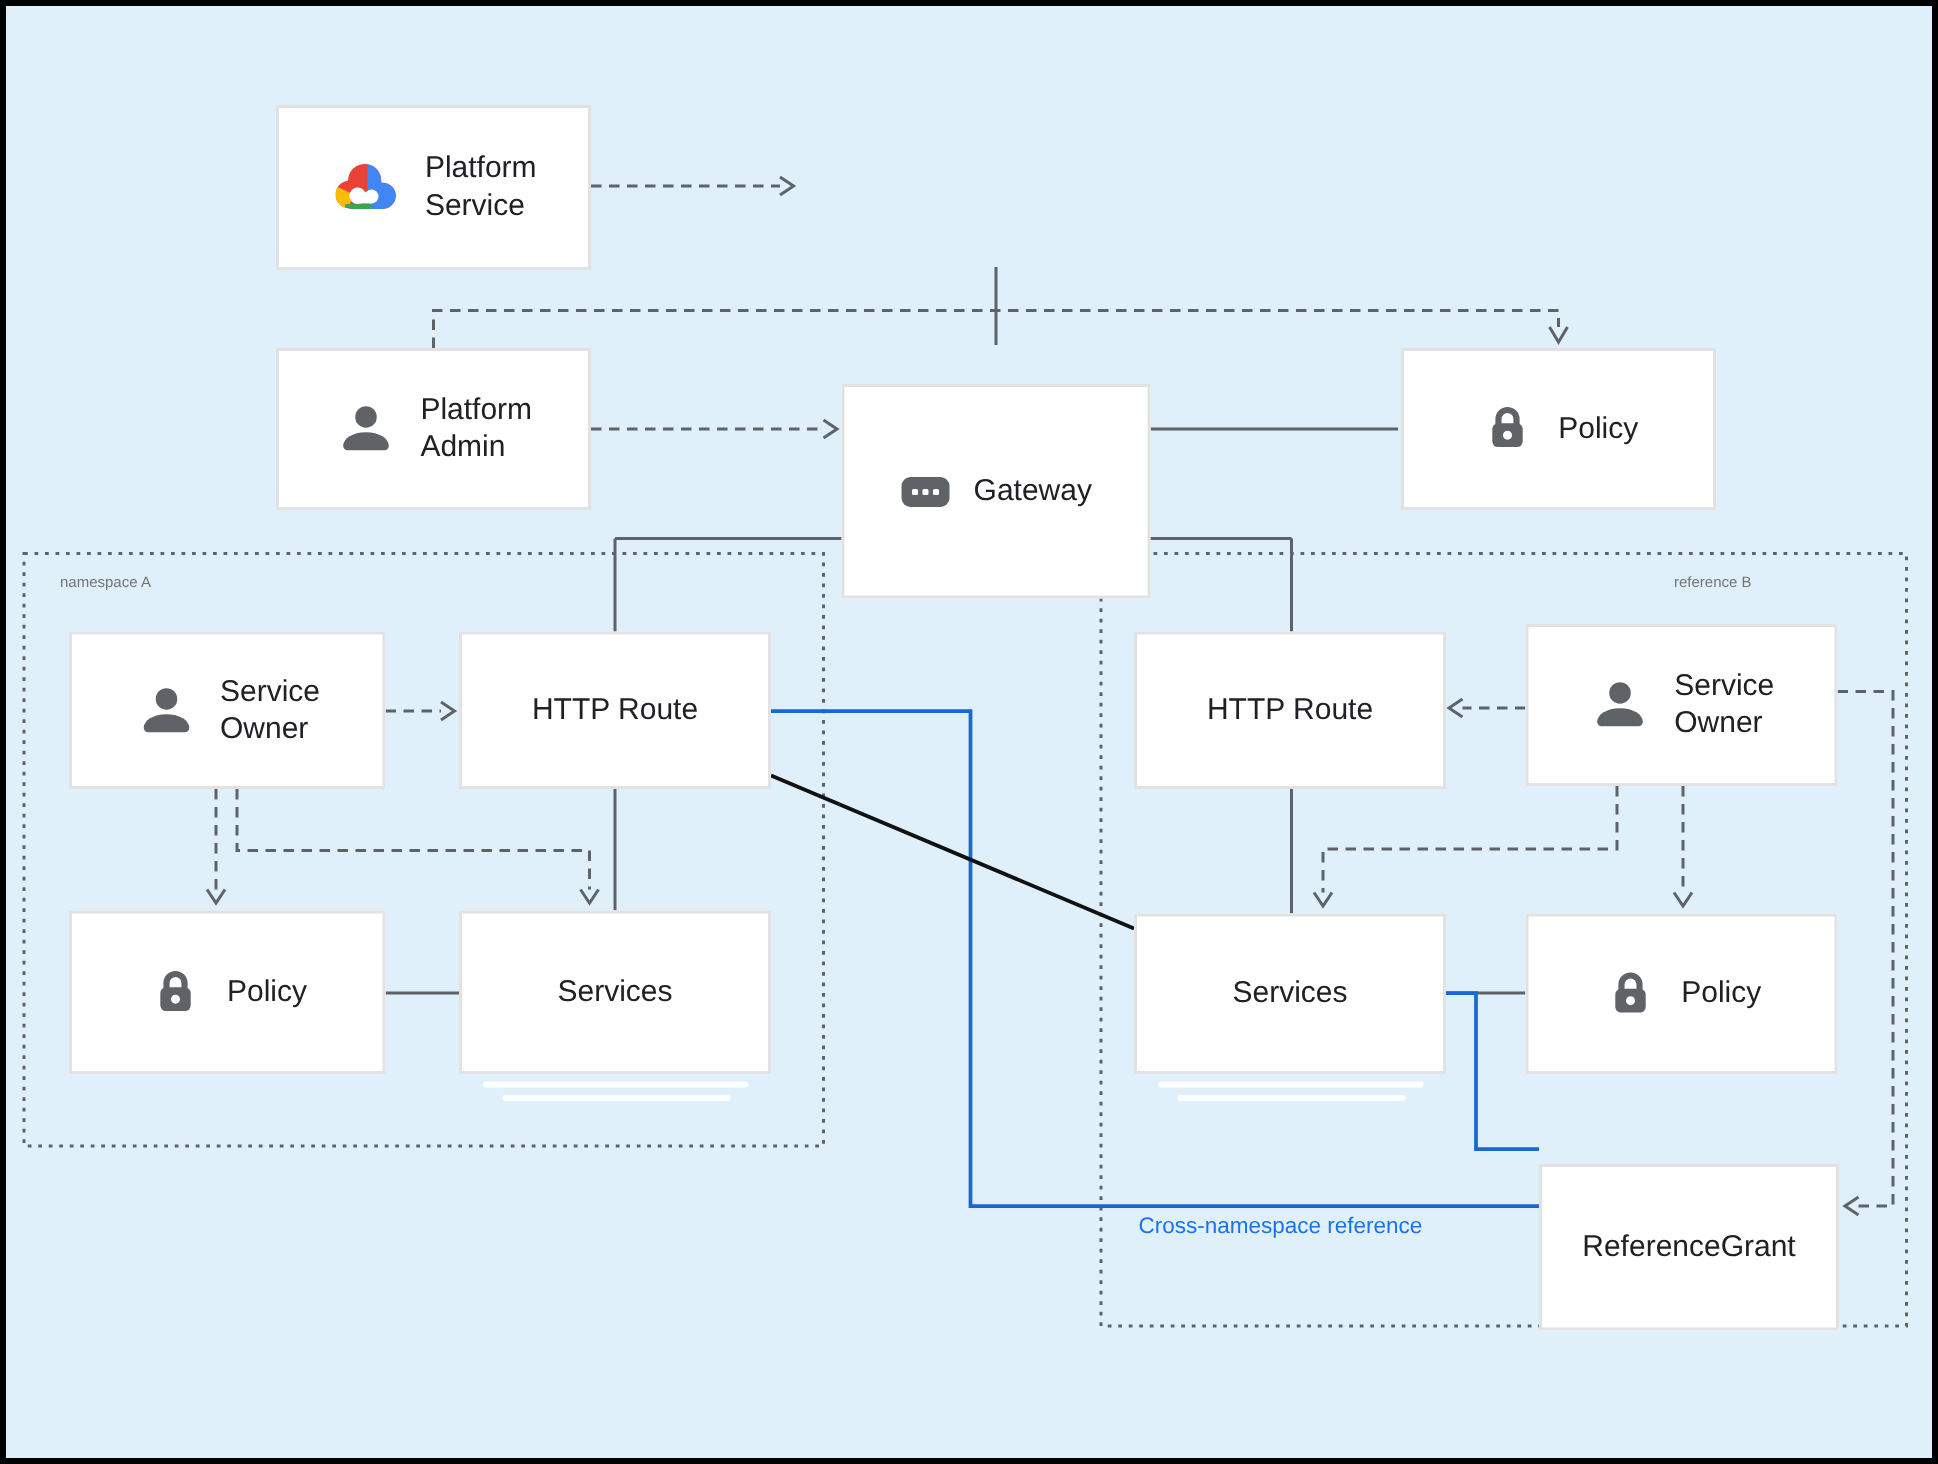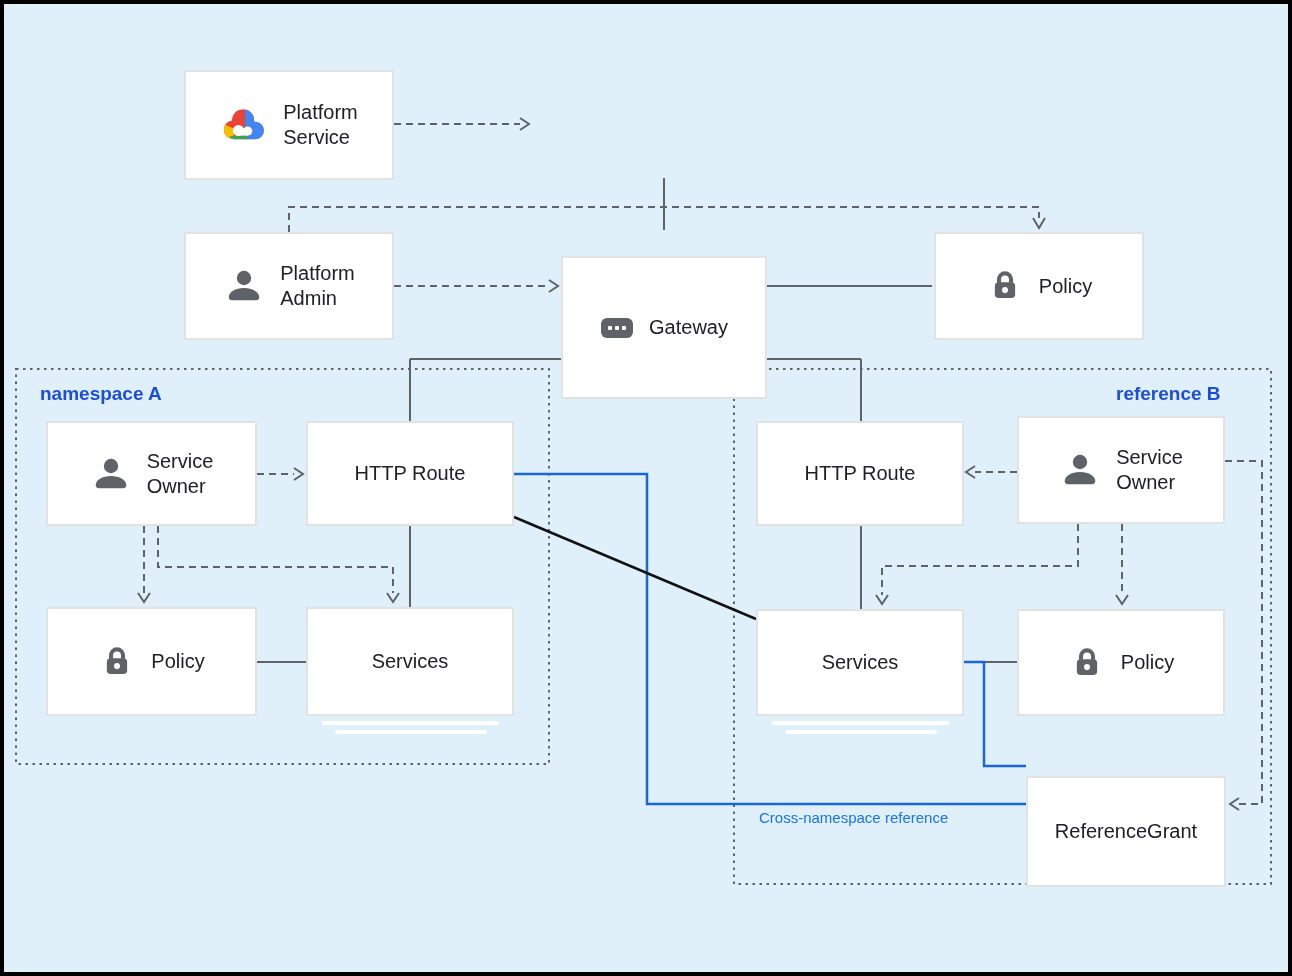--- a/index.html
+++ b/index.html
@@ -16,21 +16,21 @@
   .b{stroke:#1967d2;stroke-width:2.5;}
   .k{stroke:#111111;stroke-width:2.5;}
   .dot{stroke:#5f6368;stroke-width:2;stroke-dasharray:2.5 4.5;}
   .node{
     position:absolute;background:#fff;border:2px solid #e2e2e2;box-sizing:border-box;
     display:flex;align-items:center;justify-content:center;gap:15px;
     font-size:20px;line-height:1.25;color:#202124;
   }
   .node .lbl2 span{display:block;text-align:left;}
   .icon{display:flex;align-items:center;justify-content:center;flex:0 0 auto;}
-  .group-label{position:absolute;font-size:19px;color:#1d4ed8;font-weight:bold;}
+  .group-label{position:absolute;font-size:10px;color:#737373;}
   .annotation{position:absolute;font-size:15px;color:#1a73e8;}
   .stack{position:absolute;height:4px;background:#fff;border-radius:2px;}
 </style>
 </head>
 <body>
 
 <div class="canvas">
 
   <svg class="wires" viewBox="0 0 1292 976" xmlns="http://www.w3.org/2000/svg">
 

